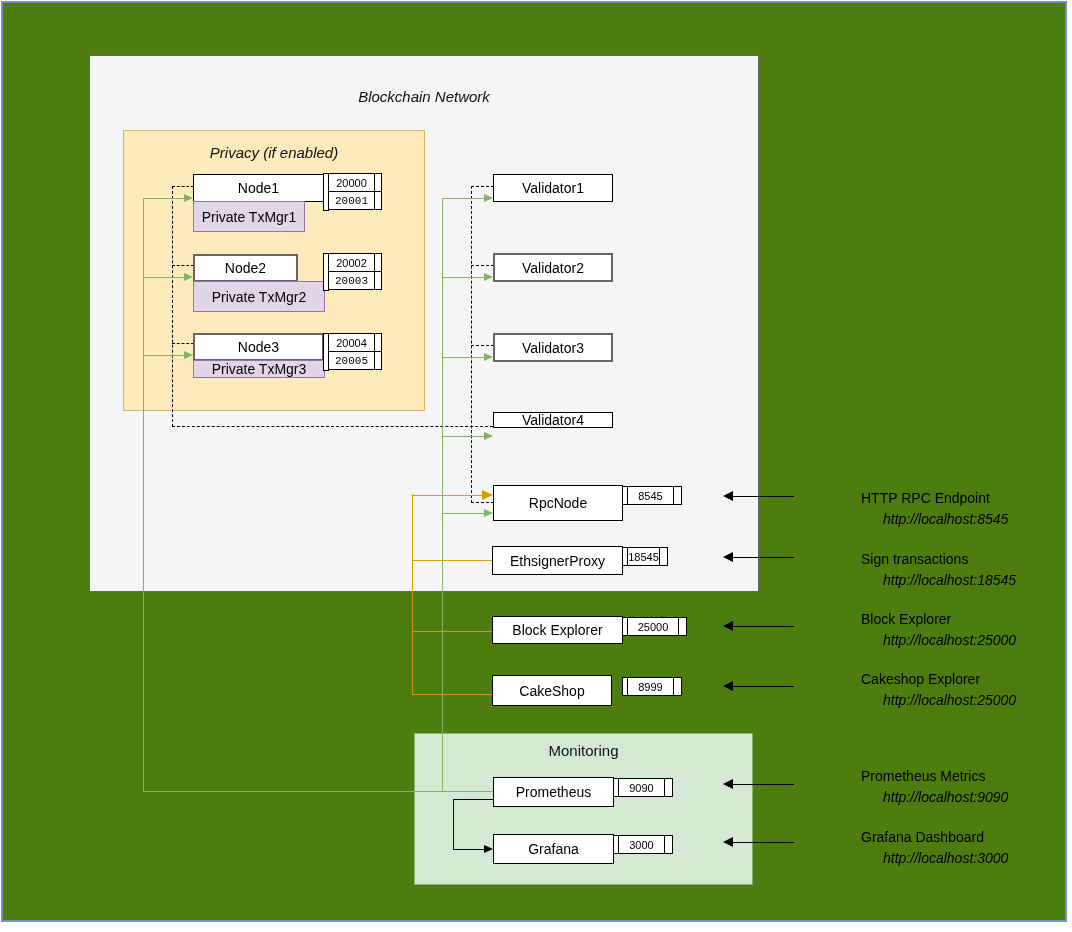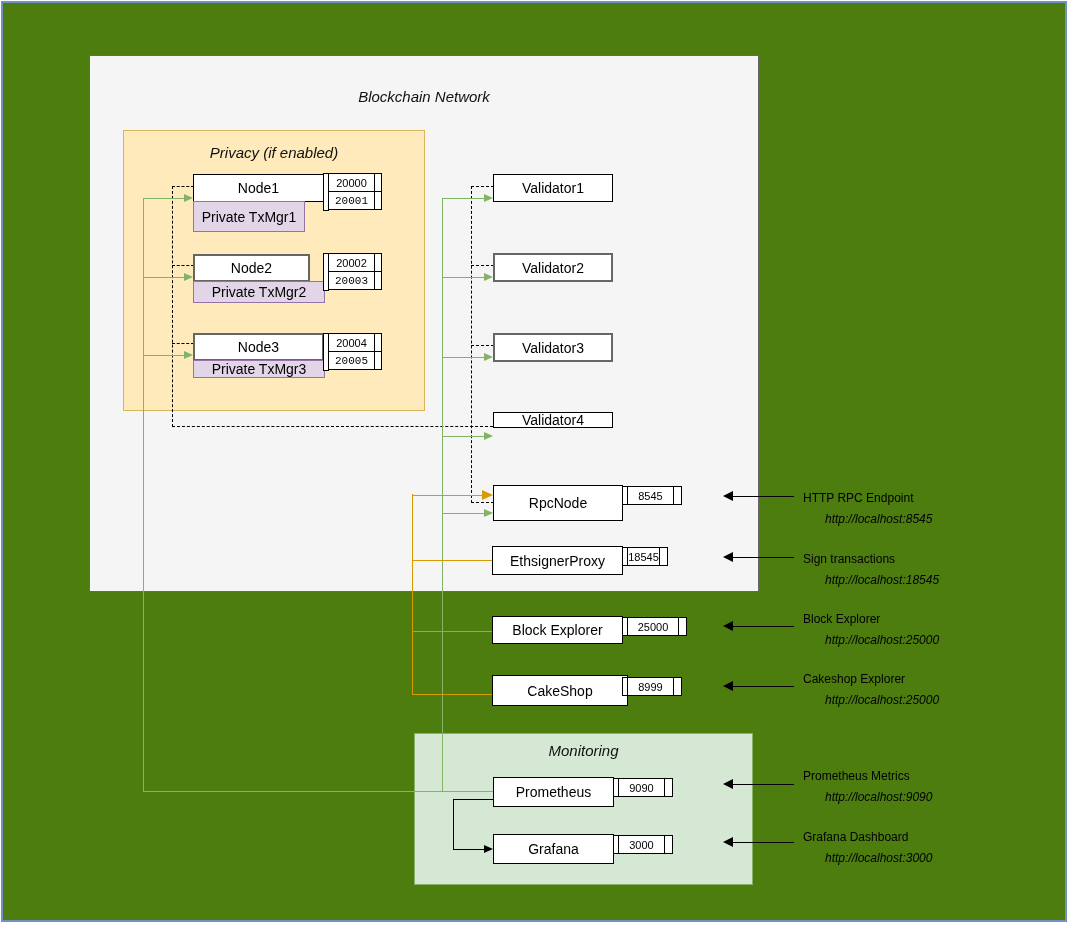--- a/index.html
+++ b/index.html
@@ -58,21 +58,20 @@
     width: 339px; height: 152px;
     background: #d5e8d4;
     border: 1px solid #82b366;
   }
   .monitoring-title {
     position: absolute;
     left: 411px; top: 739px;
     width: 339px;
     text-align: center;
     font-size: 15px;
-    font-style: italic;
     color: #111;
   }
   
   .box {
     position: absolute;
     background: #fff;
     border: 1.3px solid #000;
     display: flex;
     align-items: center;
     justify-content: center;
@@ -146,23 +145,23 @@
   .lhead {
     width: 0; height: 0;
     border-top: 5px solid transparent;
     border-bottom: 5px solid transparent;
     border-right: 10px solid #000;
   }
   .lshaft { width: 62px; height: 0; border-top: 1.5px solid #000; margin-left: -1px; }
   
   .ann {
     position: absolute;
-    left: 800px;
+    left: 858px;
     width: 185px;
-    font-size: 12px;
+    font-size: 14px;
     line-height: 21px;
   }
   .ann .ann-url { font-style: italic; margin-left: 22px; }
 </style>
 </head>
 <body>
 
 <div class="canvas">
 
   <div class="network-box"></div>
@@ -251,24 +250,24 @@
           <div class="pnum">20000</div>
           <div class="pthin" style="width:8px"></div>
         </div>
       <div class="prow">
           <div class="pnum">20001</div>
           <div class="pthin" style="width:8px"></div>
         </div>
     </div>
   </div>
 
-  <div class="box thick" style="left:190px;top:251px;width:117px;height:28px">
+  <div class="box thick" style="left:190px;top:251px;width:105px;height:28px">
       <span>Node2</span>
     </div>
-  <div class="txmgr" style="left:190px;top:278px;width:132px;height:22px">
+  <div class="txmgr" style="left:190px;top:278px;width:132px;height:31px">
       <span>Private TxMgr2</span>
     </div>
   <div class="portgroup" style="left:320px;top:250px">
     <div class="pthin pfull"></div>
     <div>
       <div class="prow">
           <div class="pnum">20002</div>
           <div class="pthin" style="width:8px"></div>
         </div>
       <div class="prow">
@@ -331,21 +330,21 @@
 
   <div class="box" style="left:489px;top:613px;width:131px;height:28px">
       <span>Block Explorer</span>
     </div>
   <div class="portgroup" style="left:619px;top:614px">
     <div class="pthin"></div>
     <div class="pnum" style="width:52px">25000</div>
     <div class="pthin" style="width:9px"></div>
   </div>
 
-  <div class="box" style="left:489px;top:672px;width:136px;height:31px">
+  <div class="box" style="left:489px;top:672px;width:120px;height:31px">
       <span>CakeShop</span>
     </div>
   <div class="portgroup" style="left:619px;top:674px">
     <div class="pthin"></div>
     <div class="pnum">8999</div>
     <div class="pthin" style="width:9px"></div>
   </div>
 
   <div class="box" style="left:490px;top:774px;width:121px;height:30px">
       <span>Prometheus</span>

